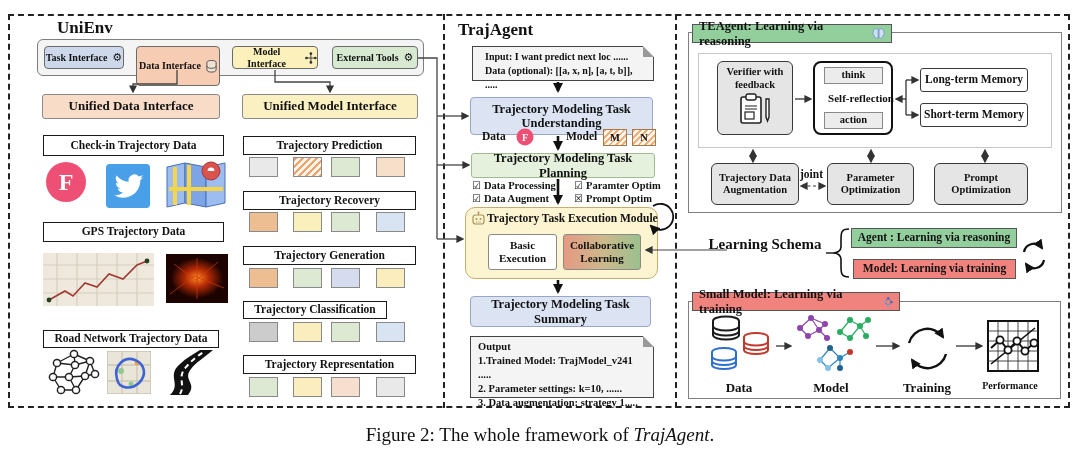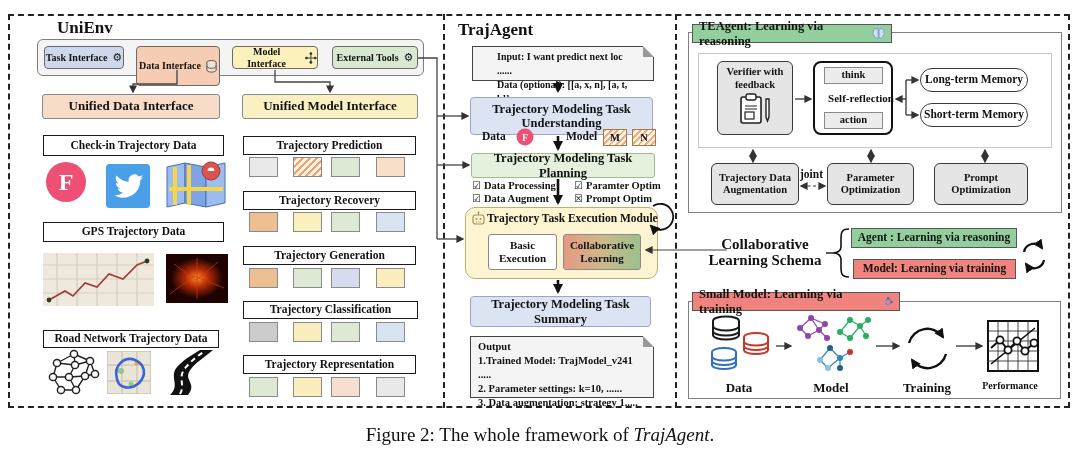--- a/index.html
+++ b/index.html
@@ -16,21 +16,21 @@
   .hatched{background:repeating-linear-gradient(135deg,#eca66d 0 2.5px,#fdf3e9 2.5px 5px)}
   .note{position:absolute;box-sizing:border-box;background:#f4f4f4;border:1.2px solid #444;font-weight:bold;text-align:left}
   .note::after{content:"";position:absolute;top:-1.2px;right:-1.2px;border-style:solid;border-width:0 11px 11px 0;border-color:transparent #fff #999 transparent}
   .blue{background:#dce4f4;border:1.2px solid #9aa6c6;border-radius:4px;font-size:12.5px}
   .green{background:#e5f0dd;border:1.2px solid #a3bb90;border-radius:3px;font-size:12.5px}
   .chk{position:absolute;font-weight:bold;font-size:10.5px;white-space:nowrap;display:flex;align-items:center;gap:3px}
   .chk .s{font-family:"DejaVu Sans",sans-serif;font-size:10px}
   .chip{position:absolute;width:24px;height:17px;border:1px solid #a87848;display:flex;align-items:center;justify-content:center;font-weight:bold;font-size:10.5px;box-sizing:border-box;background:repeating-linear-gradient(135deg,#f0b078 0 2px,#fff7ee 2px 4.5px)}
   .obox{position:absolute;border:1.5px solid #808080;box-sizing:border-box}
   .teibox{border:1.3px solid #3a3a3a;background:#e5e5e5;font-size:10.5px;border-radius:6px}
-  .mem{border:1.3px solid #3a3a3a;background:#fff;font-size:11.5px;border-radius:12px}
+  .mem{border:1.3px solid #3a3a3a;background:#fff;font-size:11.5px;border-radius:3px}
   .ga{font-family:"DejaVu Sans",sans-serif;font-size:11px;line-height:1}
   .badge{position:absolute;box-sizing:border-box;border:1px solid #555;display:flex;align-items:center;justify-content:flex-start;gap:4px;font-weight:bold;font-size:12.5px;padding:0 6px}
   .lbl{position:absolute;font-weight:bold;text-align:center}
 </style>
 </head>
 <body>
 
 <div class="panel" style="left:8px;top:14px;width:1062px;height:394px"></div>
 <div class="vdiv" style="left:443px;top:14px;height:394px"></div>
 <div class="vdiv" style="left:675px;top:14px;height:394px"></div>
@@ -169,39 +169,39 @@
 <div class="sw" style="left: 376px; top: 212px; background: rgb(216, 228, 242);"></div>
 
 <div class="bx hdr" style="left:243px;top:246px;width:173px;height:19px">
     <span>Trajectory Generation</span>
   </div>
 <div class="sw" style="left: 249px; top: 268px; background: rgb(236, 190, 146);"></div>
 <div class="sw" style="left: 293px; top: 268px; background: rgb(221, 233, 210);"></div>
 <div class="sw" style="left: 331px; top: 268px; background: rgb(215, 219, 238);"></div>
 <div class="sw" style="left: 376px; top: 268px; background: rgb(250, 238, 191);"></div>
 
-<div class="bx hdr" style="left:243px;top:301px;width:175px;height:18px">
+<div class="bx hdr" style="left:243px;top:301px;width:144px;height:18px">
     <span>Trajectory Classification</span>
   </div>
 <div class="sw" style="left: 249px; top: 322px; background: rgb(204, 204, 204);"></div>
 <div class="sw" style="left: 293px; top: 322px; background: rgb(250, 238, 191);"></div>
 <div class="sw" style="left: 331px; top: 322px; background: rgb(221, 233, 210);"></div>
 <div class="sw" style="left: 376px; top: 322px; background: rgb(216, 228, 242);"></div>
 
 <div class="bx hdr" style="left:243px;top:355px;width:173px;height:19px">
     <span>Trajectory Representation</span>
   </div>
 <div class="sw" style="left: 249px; top: 377px; background: rgb(221, 233, 210);"></div>
 <div class="sw" style="left: 293px; top: 377px; background: rgb(250, 238, 191);"></div>
 <div class="sw" style="left: 331px; top: 377px; background: rgb(246, 223, 207);"></div>
 <div class="sw" style="left: 376px; top: 377px; background: rgb(233, 233, 233);"></div>
 
 <div class="title" style="left:458px;top:20px">TrajAgent</div>
 
-<div class="note" style="left:472px;top:46px;width:182px;height:35px;font-size:10px;line-height:14px;padding:3px 24px">
+<div class="note" style="left:472px;top:46px;width:182px;height:35px;font-size:10px;line-height:14px;padding:3px 12px">
   <div>Input: I want predict next loc ......</div>
   <div>Data (optional): [[a, x, n], [a, t, b]], .....</div>
 </div>
 
 <div class="bx blue" style="left:470px;top:97px;width:183px;height:38px;padding:0 6px">
     <span>Trajectory Modeling Task Understanding</span>
   </div>
 
 <div class="lbl" style="left:482px;top:130px;font-size:11.5px">Data</div>
 <svg class="abs" style="left:516px;top:128px" width="18" height="18" viewBox="0 0 18 18">
@@ -307,21 +307,20 @@
   </div>
 <div class="bx teibox" style="left:827px;top:163px;width:87px;height:42px;padding:8px 6px">
     <span>Parameter Optimization</span>
   </div>
 <div class="bx teibox" style="left:934px;top:163px;width:94px;height:42px;padding:0 8px">
     <span>Prompt Optimization</span>
   </div>
 <div class="lbl" style="left:800px;top:168px;font-size:11.5px">joint</div>
 
 <div class="lbl" style="left:700px;top:236px;width:130px;font-size:15px;line-height:16px">
-  <div>Collaborative</div>
   <div>Learning Schema</div>
 </div>
 <div class="bx" style="left: 851px; top: 228px; width: 166px; height: 20px; border: 1px solid rgb(85, 85, 85); font-size: 11.5px; background: rgb(147, 207, 157);">
     <span>Agent : Learning via reasoning</span>
   </div>
 <div class="bx" style="left: 853px; top: 259px; width: 163px; height: 20px; border: 1px solid rgb(85, 85, 85); font-size: 11.5px; background: rgb(240, 131, 126);">
     <span>Model: Learning via training</span>
   </div>
 
 <div class="obox" style="left:688px;top:301px;width:373px;height:98px"></div>

